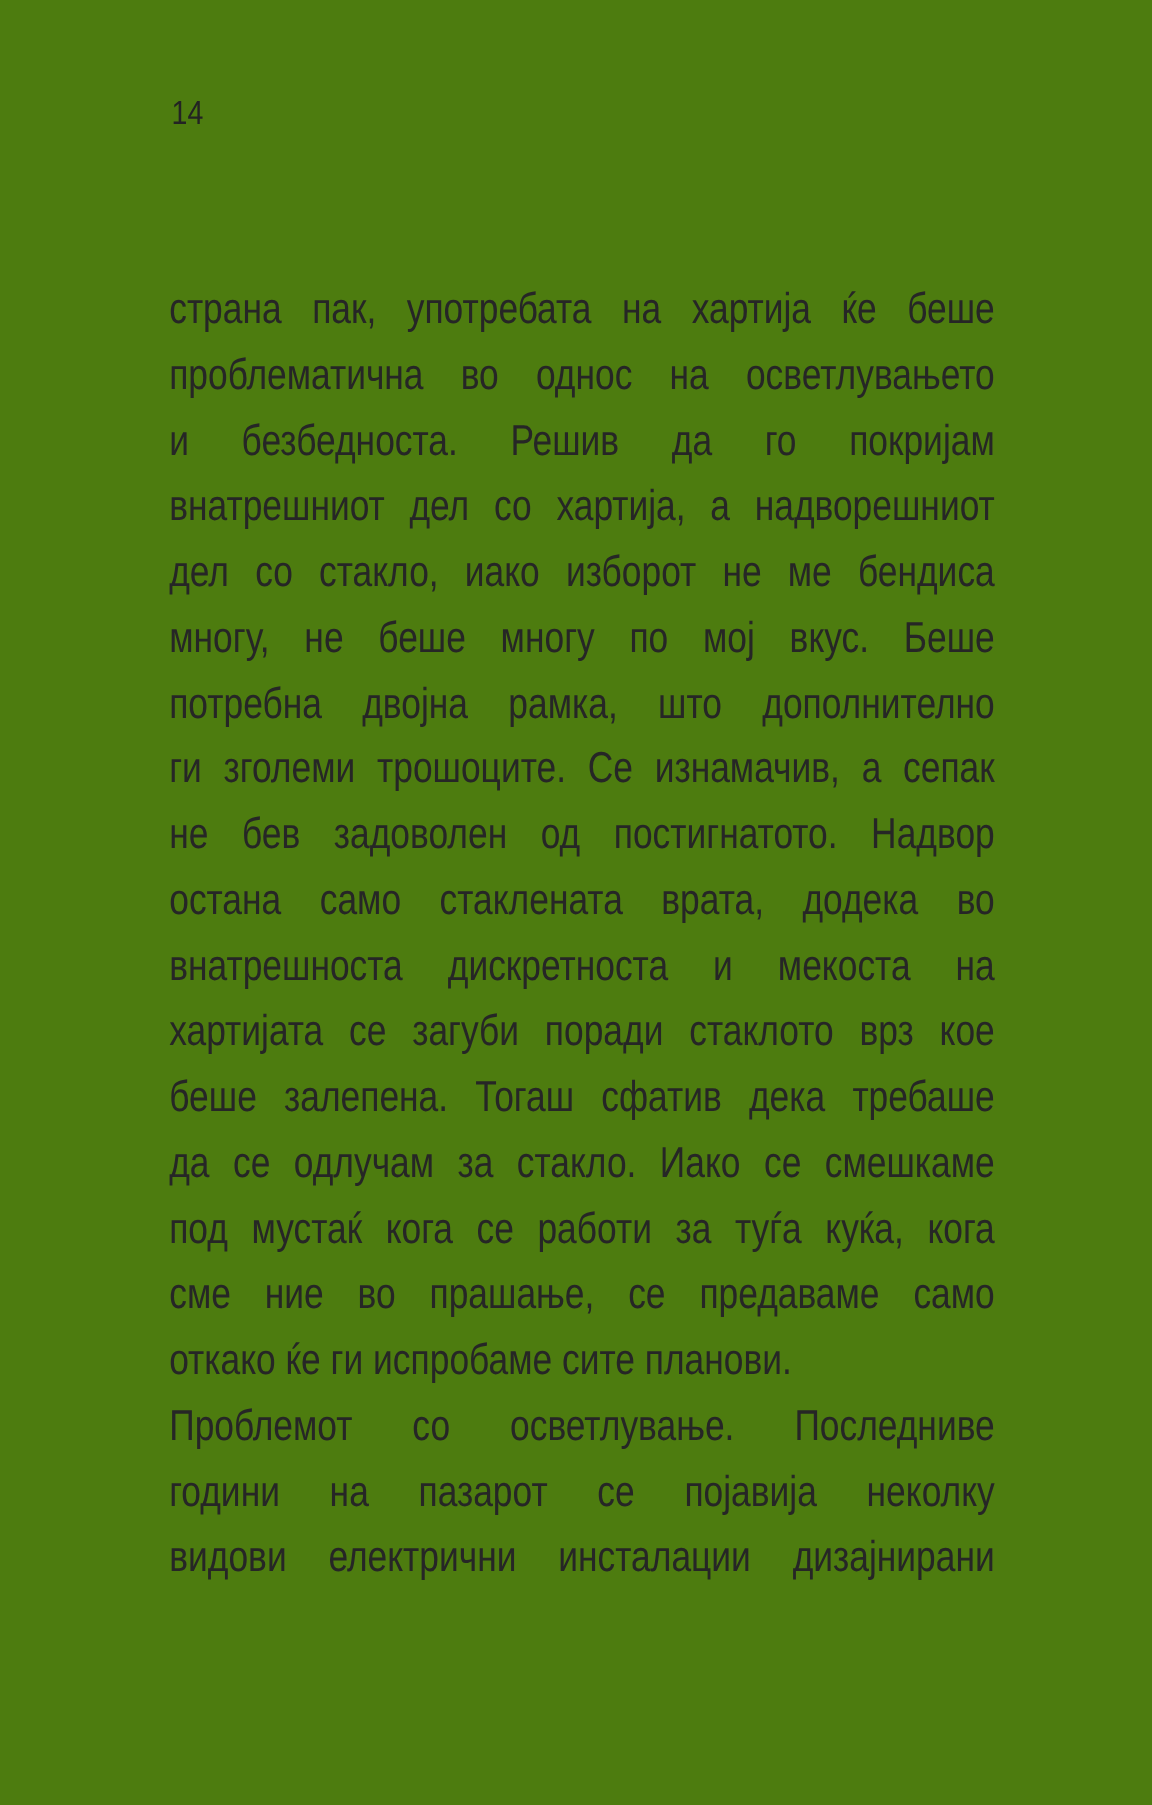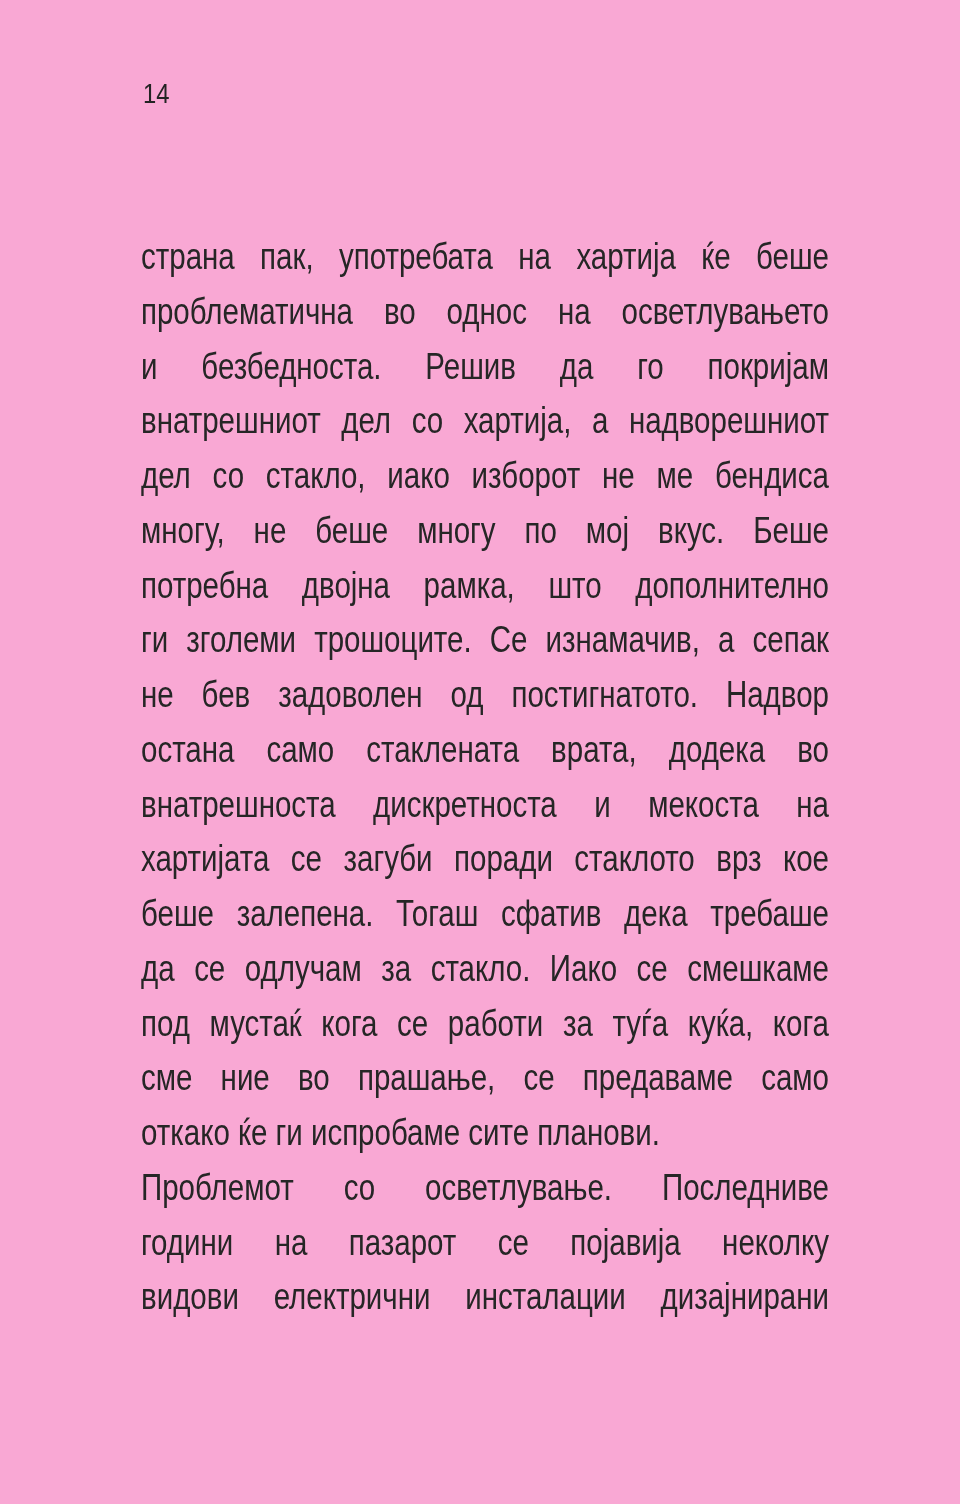--- a/index.html
+++ b/index.html
@@ -12,21 +12,21 @@
     width: 960px;
     height: 1504px;
     position: relative;
     overflow: hidden;
     font-family: "Liberation Sans", sans-serif;
     color: #262626;
   }
   .page {
     position: absolute;
     inset: 0;
-    background: #f9a8d4;
+    background: #4d7c0f;
   }
   .page-number {
     position: absolute;
     left: 143px;
     top: 78px;
     font-size: 28px;
     font-weight: 500;
     letter-spacing: 0px;
     color: #232323;
     transform: scaleX(0.85);

